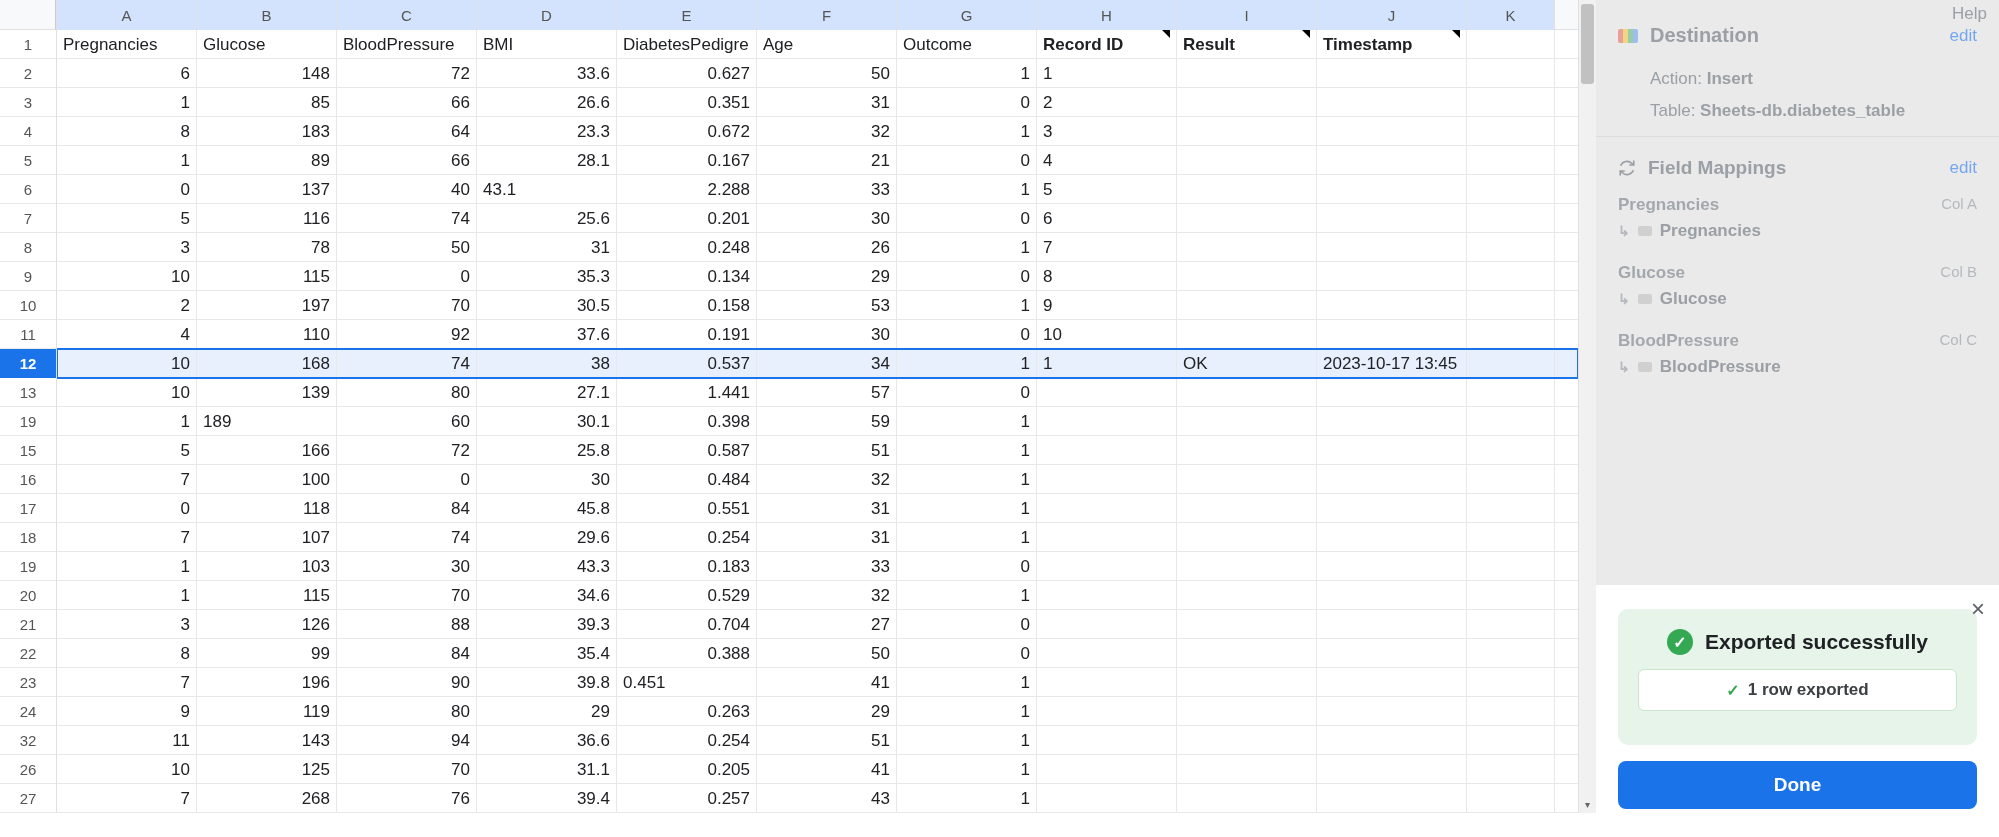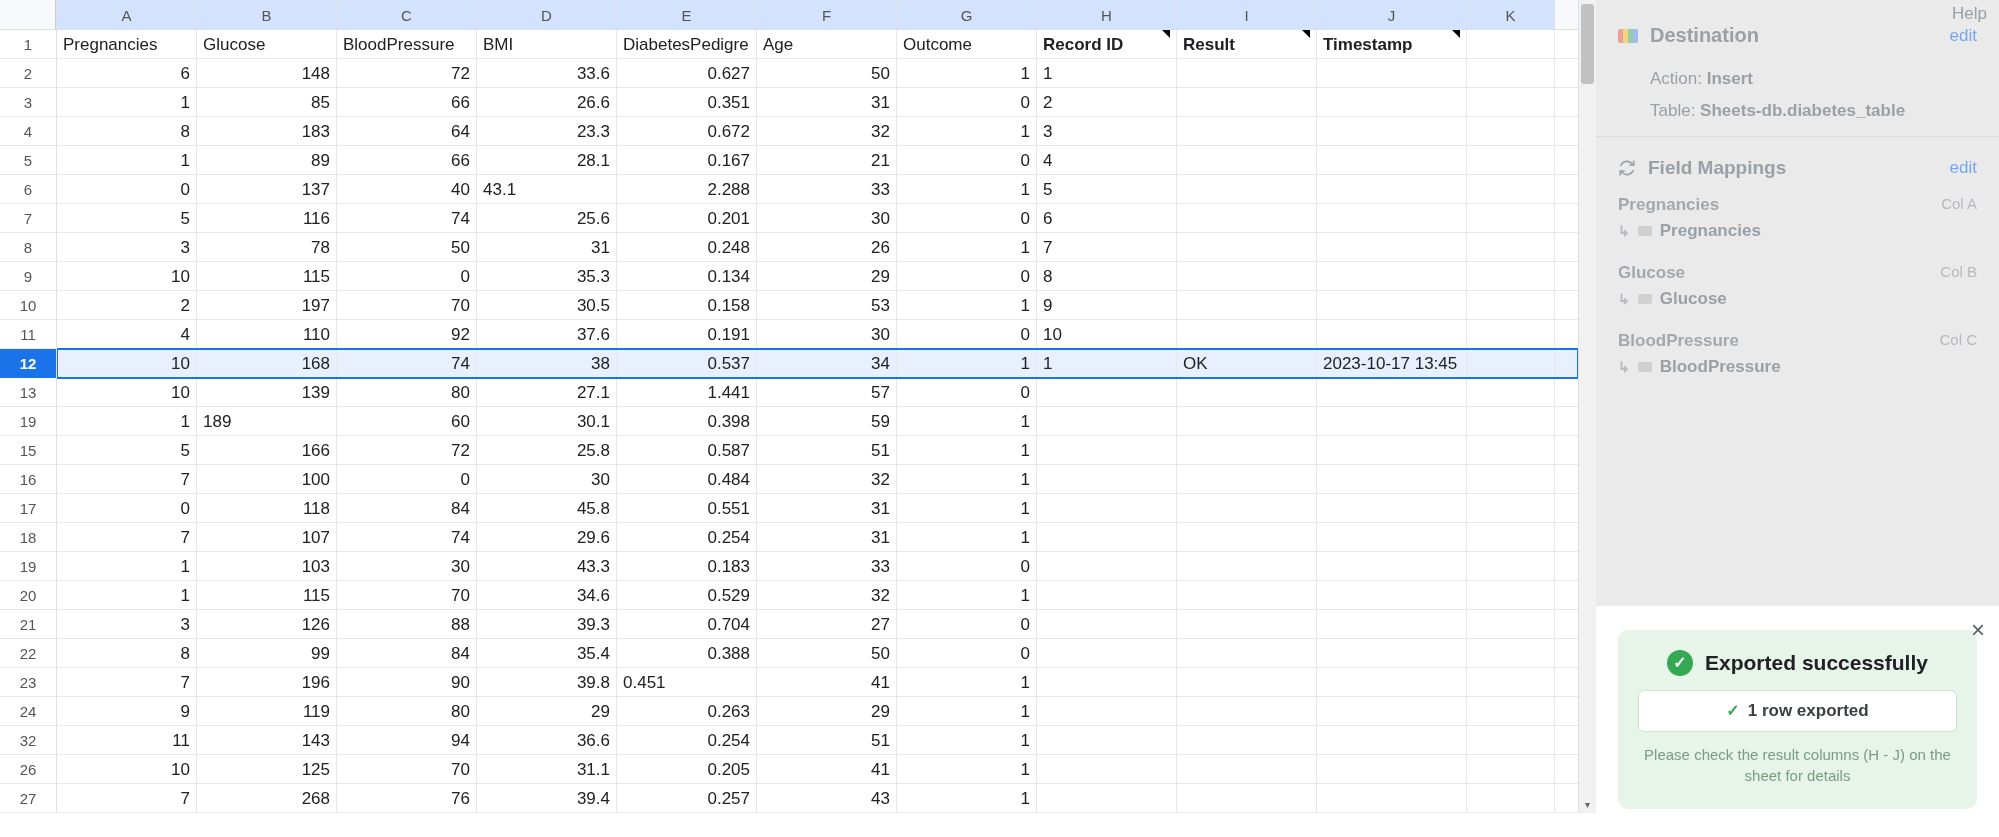--- a/index.html
+++ b/index.html
@@ -1737,17 +1737,17 @@
       <span class="close-x">×</span>
       <div class="success-card">
         <div class="succ-top">
           <span class="check-circle">✓</span>
           <span class="succ-title">Exported successfully</span>
         </div>
         <div class="succ-badge">
           <span class="small-check">✓</span>
           <span class="succ-badge-text">1 row exported</span>
         </div>
-        <div class="succ-note">Please check the result columns (H - J) on the sheet for details</div>
       </div>
+      <button class="done-btn">Done</button>
     </div>
   </div>
 </div>
 
 </body></html>

